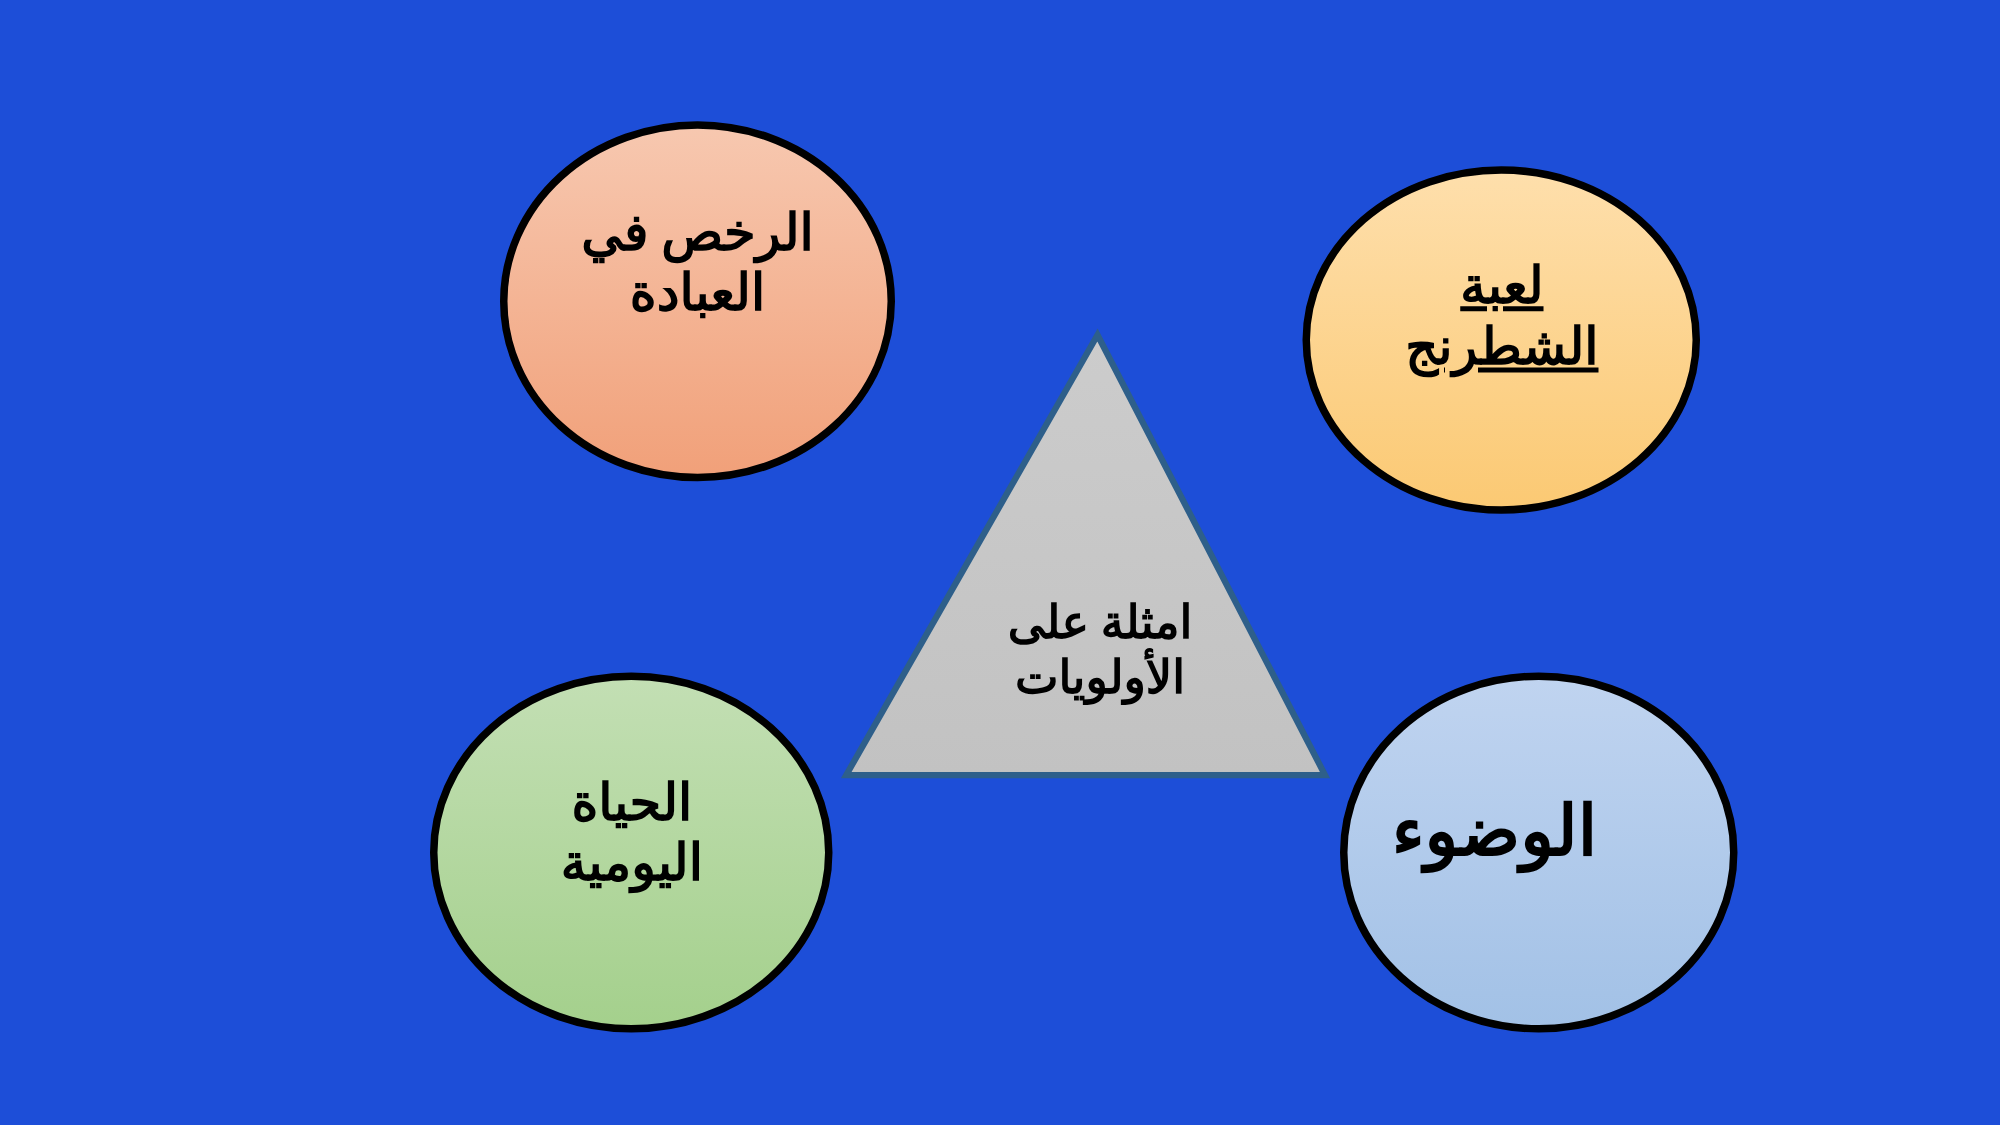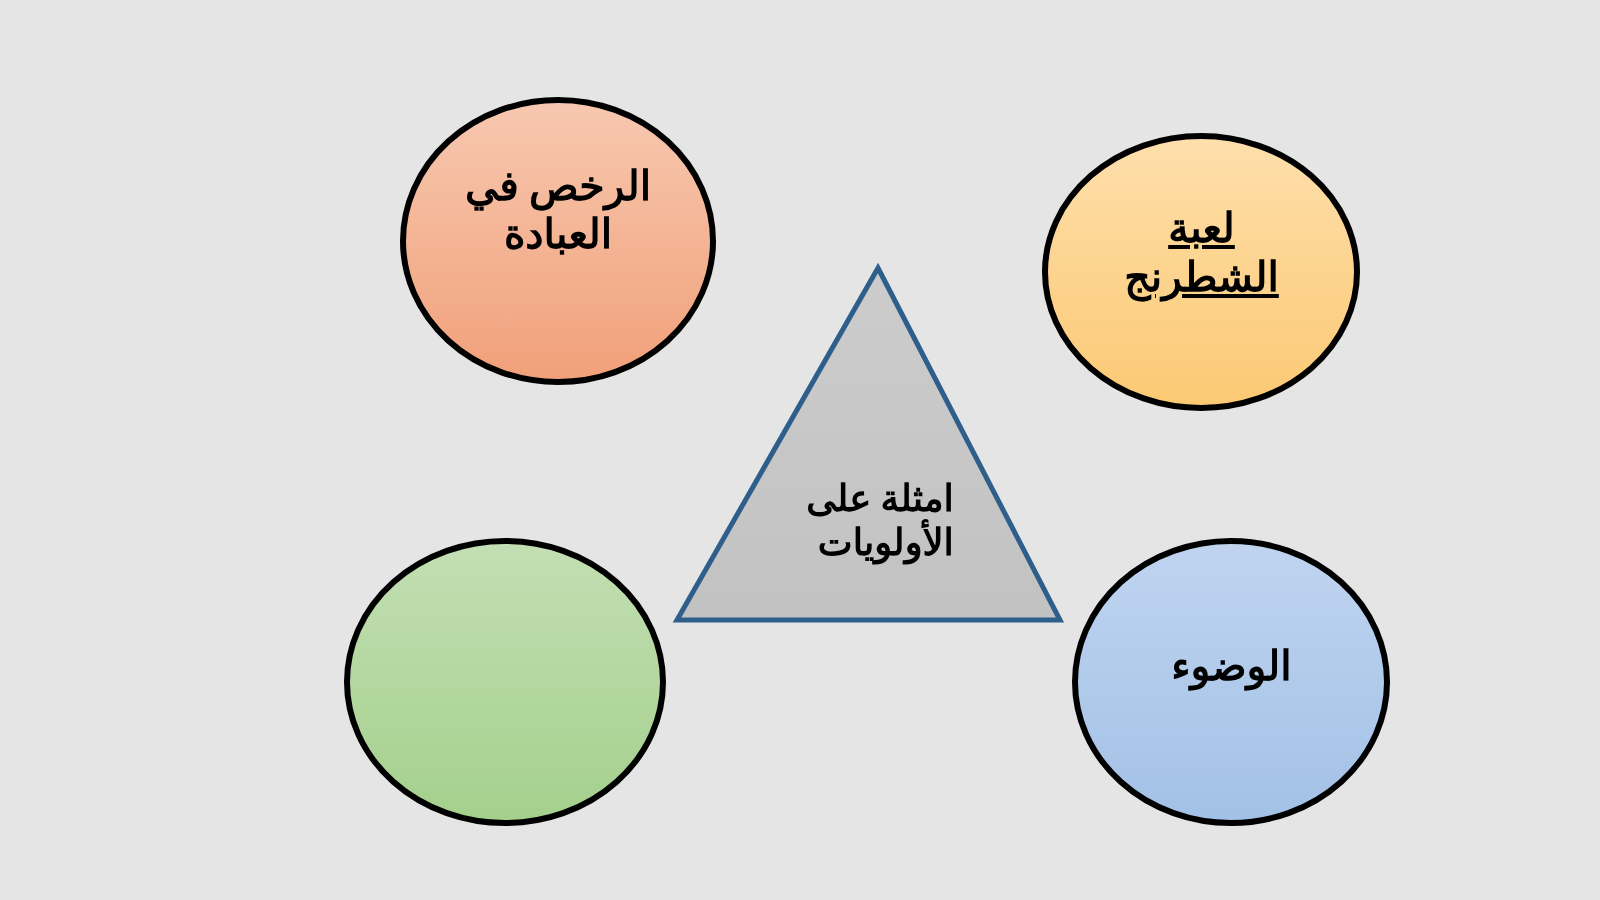--- a/index.html
+++ b/index.html
@@ -8,21 +8,21 @@
     padding: 0;
     background: #ffffff;
   }
   body {
     font-family: "Liberation Serif", "DejaVu Serif", serif;
   }
   #canvas {
     position: relative;
     width: 1600px;
     height: 900px;
-    background: #e5e5e5;
+    background: #1d4ed8;
     overflow: hidden;
   }
   .shape-svg {
     position: absolute;
     left: 0;
     top: 0;
     width: 1600px;
     height: 900px;
   }
   .node-label {
@@ -59,35 +59,34 @@
   
   #label-daily-life {
     left: 345px;
     top: 605px;
     width: 321px;
     height: 122px;
     font-size: 41px;
   }
   
   #label-ablution {
-    left: 1073px;
+    left: 1037px;
     top: 630px;
     width: 317px;
     height: 72px;
-    font-size: 41px;
+    font-size: 56px;
   }
   
   #label-triangle {
     left: 700px;
     top: 455px;
     width: 360px;
     height: 132px;
     font-size: 37px;
     font-weight: bold;
-    text-align: right;
   }
 </style>
 </head>
 <body>
 
 <div id="canvas">
 
   <svg class="shape-svg" viewBox="0 0 1600 900" xmlns="http://www.w3.org/2000/svg">
     <defs>
       <linearGradient id="grad-salmon" x1="0" y1="0" x2="0" y2="1">
@@ -122,19 +121,21 @@
 
     <ellipse cx="1231" cy="682" rx="156" ry="141" fill="url(#grad-blue)" stroke="#000000" stroke-width="6"></ellipse>
   </svg>
 
   <div class="node-label" id="label-licenses-worship">الرخص في
 العبادة</div>
 
   <div class="node-label" id="label-chess-game">لعبة
 الشطرنج</div>
 
+  <div class="node-label" id="label-daily-life">الحياة
+اليومية</div>
 
   <div class="node-label" id="label-ablution">الوضوء</div>
 
   <div class="node-label" id="label-triangle">امثلة على
 الأولويات</div>
 
 </div>
 
 </body></html>

